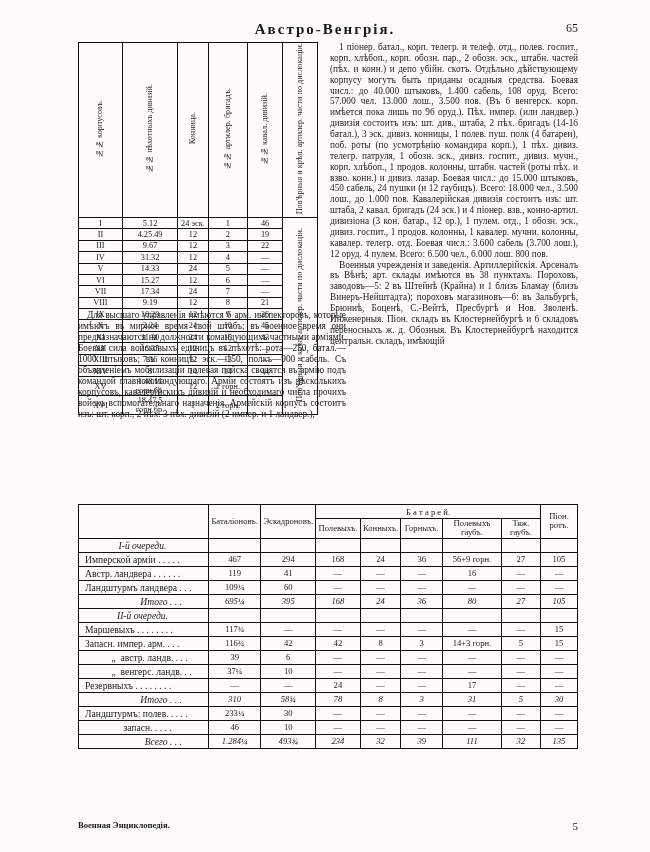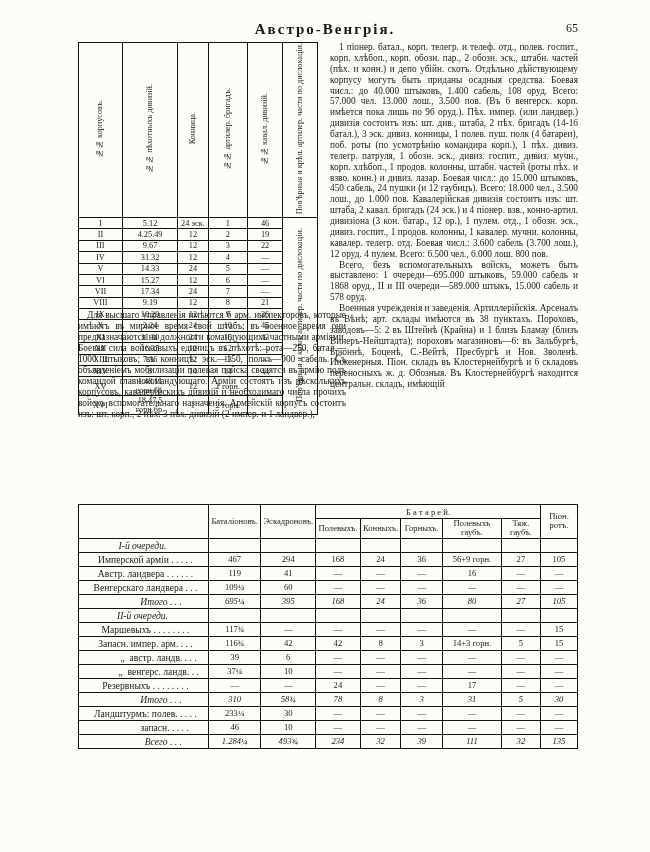--- a/index.html
+++ b/index.html
@@ -139,21 +139,21 @@
   }
   table.mob th, table.mob td {
     border: 1px solid #111;
     padding: 0 2px;
     text-align: center;
     vertical-align: middle;
     height: 13px;
   }
   table.mob th { font-weight: normal; }
   table.mob td.lbl {
-    text-align: center;
+    text-align: left;
     padding-left: 6px;
     font-size: 9.6px;
   }
   table.mob td.lbl.ctr { text-align: center; font-style: italic; padding-left: 0; margin-top: 16px; }
   .hdr-tall { height: 34px; line-height: 1.1; }
   .thickrow td { border-top: 1px solid #111; font-style: italic; }
   .w-lbl { width: 150px; }
   .w-bat { width: 48px; }
   .w-esk { width: 48px; }
   .w-pol { width: 40px; }
@@ -315,21 +315,20 @@
         </tbody>
       </table>
 
       <div class="undertable">
         <p>Для высшаго управленія имѣются 6 арм. инспекторовъ, которые имѣютъ въ мирное время свой штабъ; въ военное время они предназначаются на должности командующихъ частными армiями. Боевая сила войсковыхъ единицъ въ пѣхотѣ: рота—250, батал.—1000 штыковъ; въ конницѣ: эск.—150, полкъ—900 сабель. Съ объявленіемъ мобилизаціи полевая пойска сводятся въ армію подъ командой главнокомандующаго. Армiи состоятъ изъ нѣсколькихъ корпусовъ, кавалерійскихъ дивизій и необходимаго числа прочихъ войскъ вспомогательнаго назначенiя. Армейскій корпусъ состоитъ изъ: шт. корп., 2 пѣх. 3 пѣх. дивизій (2 импер. и 1 ландвер.),</p>
       </div>
     </div>
 
     <div class="col-right">
       <p>1 піонер. батал., корп. телегр. и телеф. отд., полев. госпит., корп. хлѣбоп., корп. обозн. пар., 2 обозн. эск., штабн. частей (пѣх. и конн.) и депо убійн. скотъ. Отдѣльно дѣйствующему корпусу могутъ быть приданы осадныя средства. Боевая числ.: до 40.000 штыковъ, 1.400 сабель, 108 оруд. Всего: 57.000 чел. 13.000 лош., 3.500 пов. (Въ 6 венгерск. корп. имѣется пока лишь по 96 оруд.). Пѣх. импер. (или ландвер.) дивизія состоитъ изъ: шт. див., штаба, 2 пѣх. бригадъ (14-16 батал.), 3 эск. дивиз. конницы, 1 полев. пуш. полк (4 батареи), поб. роты (по усмотрѣнію командира корп.), 1 пѣх. дивиз. телегр. патруля, 1 обозн. эск., дивиз. госпит., дивиз. мучн., корп. хлѣбоп., 1 продов. колонны, штабн. частей (роты пѣх. и взво. конн.) и дивиз. лазар. Боевая числ.: до 15.000 штыковъ, 450 сабель, 24 пушки (и 12 гаубицъ). Всего: 18.000 чел., 3.500 лош., до 1.000 пов. Кавалерійская дивизія состоитъ изъ: шт. штаба, 2 кавал. бригадъ (24 эск.) и 4 піонер. взв., конно-артил. дивизіона (3 кон. батар., 12 ор.), 1 пулем. отд., 1 обозн. эск., дивиз. госпит., 1 продов. колонны, 1 кавалер. мучни. колонны, кавалер. телегр. отд. Боевая числ.: 3.600 сабель (3.700 лош.), 12 оруд. 4 пулем. Всего: 6.500 чел., 6.000 лош. 800 пов.</p>
-      <p>Всего, безъ вспомогательныхъ войскъ, можетъ быть выставлено: 1 очереди—695.000 штыковъ, 59.000 сабель и 1868 оруд., II и III очереди—589.000 штыкъ, 15.000 сабель и 578 оруд.</p>
       <p>Военныя учрежденiя и заведенiя. Артиллерійскія. Арсеналъ въ Вѣнѣ; арт. склады имѣются въ 38 пунктахъ. Пороховъ, заводовъ—5: 2 въ Штейнѣ (Крайна) и 1 близъ Бламау (близъ Винеръ-Нейштадта); пороховъ магазиновъ—6: въ Зальбургѣ, Брюннѣ, Боценѣ, С.-Вейтѣ, Пресбургѣ и Нов. Зволенѣ. Инженерныя. Піон. складъ въ Клостернейбургѣ и 6 складовъ переносныхъ ж. д. Обозныя. Въ Клостернейбургѣ находится центральн. складъ, имѣющій</p>
     </div>
 
   </div>
 
 
   <div class="lower-wrap">
     <table class="mob">
       <thead>
         <tr>
@@ -376,21 +375,21 @@
           <td>119</td>
           <td>41</td>
           <td>—</td>
           <td>—</td>
           <td>—</td>
           <td>16</td>
           <td>—</td>
           <td>—</td>
         </tr>
         <tr>
-          <td class="lbl">Венгерскаго ландвера . . .</td>
+          <td class="lbl">Ландштурмъ ландвера . . .</td>
           <td>109¼</td>
           <td>60</td>
           <td>—</td>
           <td>—</td>
           <td>—</td>
           <td>—</td>
           <td>—</td>
           <td>—</td>
         </tr>
         <tr class="thickrow">
@@ -514,14 +513,18 @@
           <td>32</td>
           <td>39</td>
           <td>111</td>
           <td>32</td>
           <td>135</td>
         </tr>
       </tbody>
     </table>
   </div>
 
+  <div class="footer">
+    <span class="fleft">Военная Энциклопедія.</span>
+    <span class="fright">5</span>
+  </div>
 
 </div>
 
 </body></html>

